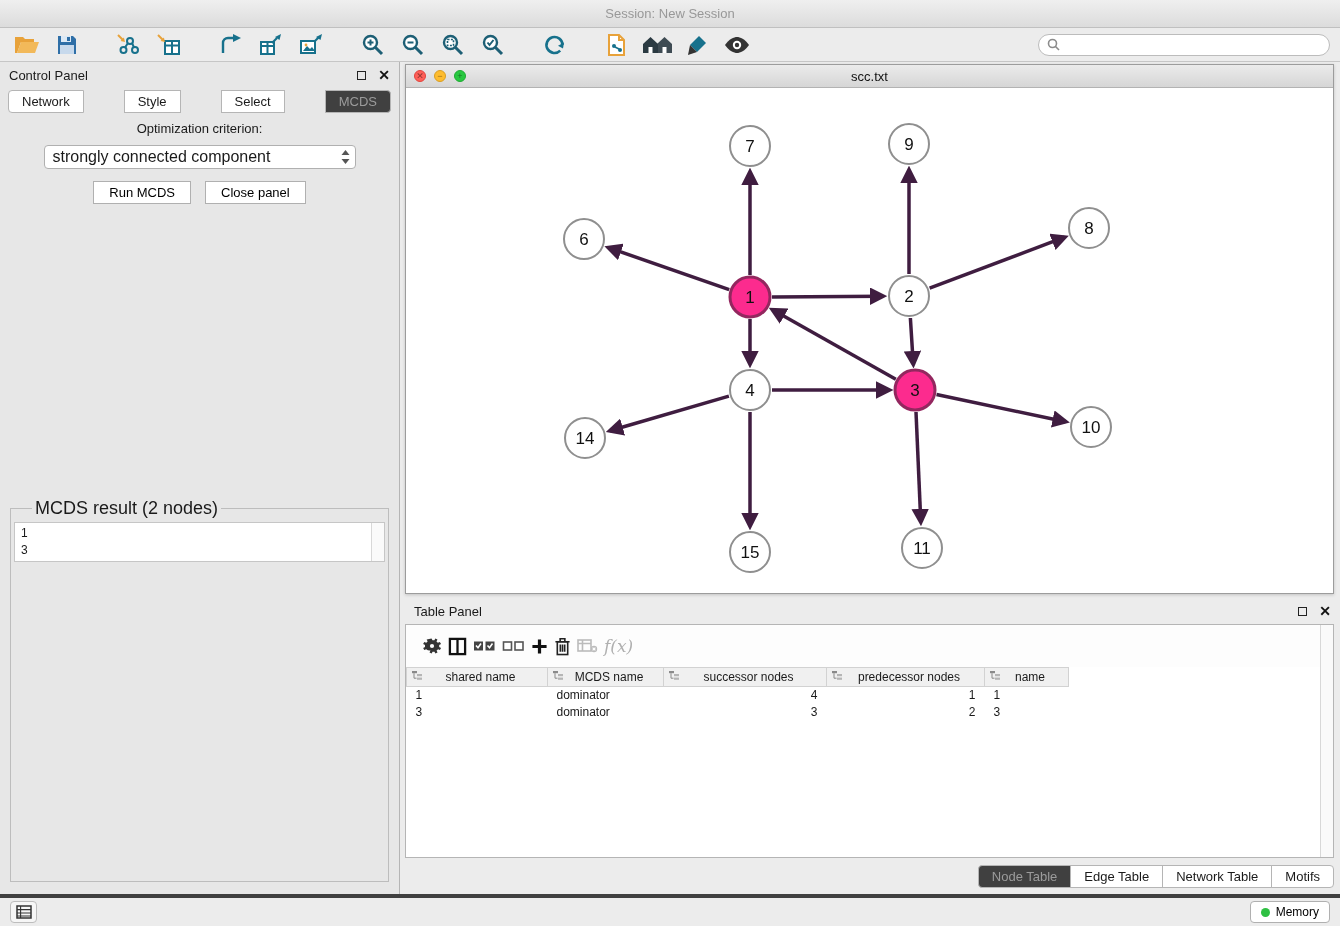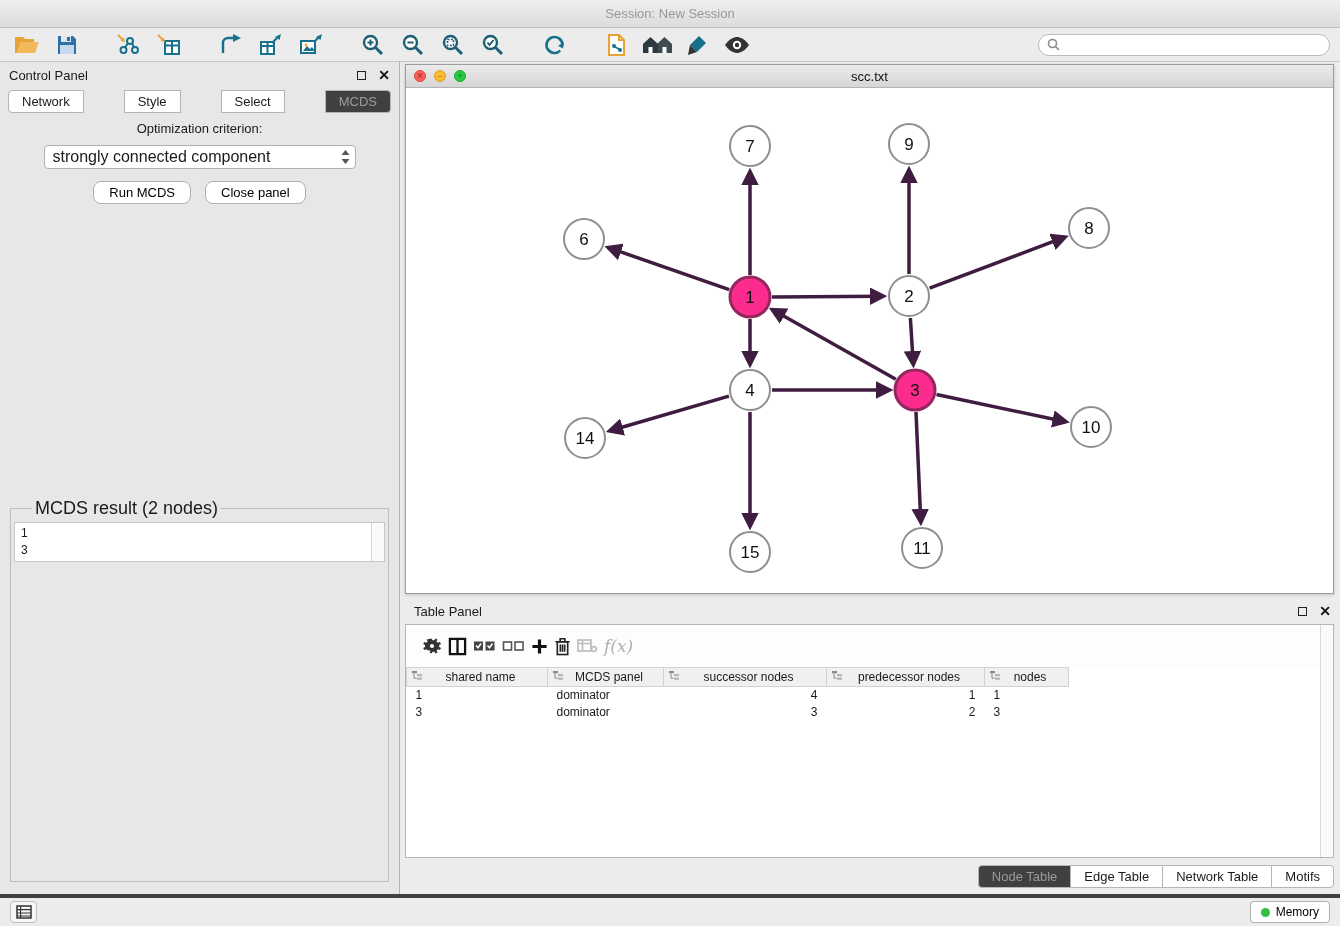--- a/index.html
+++ b/index.html
@@ -22,21 +22,21 @@
 .seg-row{display:flex;justify-content:space-between;padding:2px 8px 8px}
 .seg-btn{font-size:13px;padding:3px 13px;background:#fff;border:1px solid #b5b5b5;margin-left:-1px;color:#1a1a1a;cursor:default}
 .seg-btn:first-child{border-radius:4px 0 0 4px;margin-left:0}
 .seg-btn:last-child{border-radius:0 4px 4px 0}
 .seg-btn.selected{background:#404040;color:#9b9b9b}
 .cp-body{flex:1;display:flex;flex-direction:column;min-height:0;padding:0 10px}
 .opt-label{text-align:center;font-size:13px}
 .dropdown{width:312px;margin:9px auto 0;height:24px;background:#fff;border:1px solid #b0b0b0;border-radius:4px;display:flex;align-items:center;padding:0 4px 0 8px;font-size:16px}
 .dd-stepper{margin-left:auto;display:flex;align-items:center}
 .btn-row{display:flex;justify-content:center;gap:14px;margin-top:12px}
-.btn{font-size:13px;padding:3px 15px;background:#fff;border:1px solid #b0b0b0;border-radius:8px;cursor:default}
+.btn{font-size:13px;padding:3px 15px;background:#fff;border:1px solid #b0b0b0;border-radius:0;cursor:default}
 .result-fieldset{margin-top:auto;margin-bottom:12px;height:384px;border:1px solid #bdbdbd;padding:3px;display:flex;flex-direction:column;background:#e7e7e7}
 .result-fieldset legend{font-size:18px;padding:0 3px;margin-left:18px}
 .result-box{flex:1;background:#fff;border:1px solid #c6c6c6;display:flex;min-height:0}
 .result-lines{flex:1;padding:2px 6px;font-size:12px;line-height:17px}
 .vtrack{width:13px;border-left:1px solid #d8d8d8;background:#fafafa;flex:0 0 13px}
 
 .right-col{flex:1;display:flex;flex-direction:column;min-width:0;padding-left:5px}
 .net-window{height:530px;flex:0 0 530px;margin:2px 6px 0 0;border:1px solid #9c9c9c;display:flex;flex-direction:column;background:#fff;box-shadow:0 1px 3px rgba(0,0,0,.18)}
 .net-titlebar{height:23px;flex:0 0 23px;background:linear-gradient(#ebebeb,#d6d6d6);border-bottom:1px solid #b3b3b3;display:flex;align-items:center;padding:0 8px;position:relative}
 .traffic{display:flex;gap:8px;z-index:2}
@@ -388,21 +388,21 @@
                     </div>
                   </th>
                   <th>
                     <div class="th-inner">
                       <span><svg width="12" height="11" viewBox="0 0 12 11">
                           <rect x="1" y="1" width="5" height="2.2" fill="#8a8a8a"></rect>
                           <path d="M3 3.2v5h2.5" stroke="#8a8a8a" stroke-width="1" fill="none"></path>
                           <rect x="6" y="4" width="5" height="2.2" fill="#b5b5b5"></rect>
                           <rect x="6" y="7.6" width="5" height="2.2" fill="#b5b5b5"></rect>
                         </svg></span>
-                      <span class="hlabel">MCDS panel</span>
+                      <span class="hlabel">MCDS name</span>
                     </div>
                   </th>
                   <th>
                     <div class="th-inner">
                       <span><svg width="12" height="11" viewBox="0 0 12 11">
                           <rect x="1" y="1" width="5" height="2.2" fill="#8a8a8a"></rect>
                           <path d="M3 3.2v5h2.5" stroke="#8a8a8a" stroke-width="1" fill="none"></path>
                           <rect x="6" y="4" width="5" height="2.2" fill="#b5b5b5"></rect>
                           <rect x="6" y="7.6" width="5" height="2.2" fill="#b5b5b5"></rect>
                         </svg></span>
@@ -421,21 +421,21 @@
                     </div>
                   </th>
                   <th>
                     <div class="th-inner">
                       <span><svg width="12" height="11" viewBox="0 0 12 11">
                           <rect x="1" y="1" width="5" height="2.2" fill="#8a8a8a"></rect>
                           <path d="M3 3.2v5h2.5" stroke="#8a8a8a" stroke-width="1" fill="none"></path>
                           <rect x="6" y="4" width="5" height="2.2" fill="#b5b5b5"></rect>
                           <rect x="6" y="7.6" width="5" height="2.2" fill="#b5b5b5"></rect>
                         </svg></span>
-                      <span class="hlabel">nodes</span>
+                      <span class="hlabel">name</span>
                     </div>
                   </th>
                 </tr>
               </thead>
             <tbody id="nt-body">
                 <tr>
                   <td>1</td>
                   <td>dominator</td>
                   <td class="col-r">4</td>
                   <td class="col-r">1</td>

